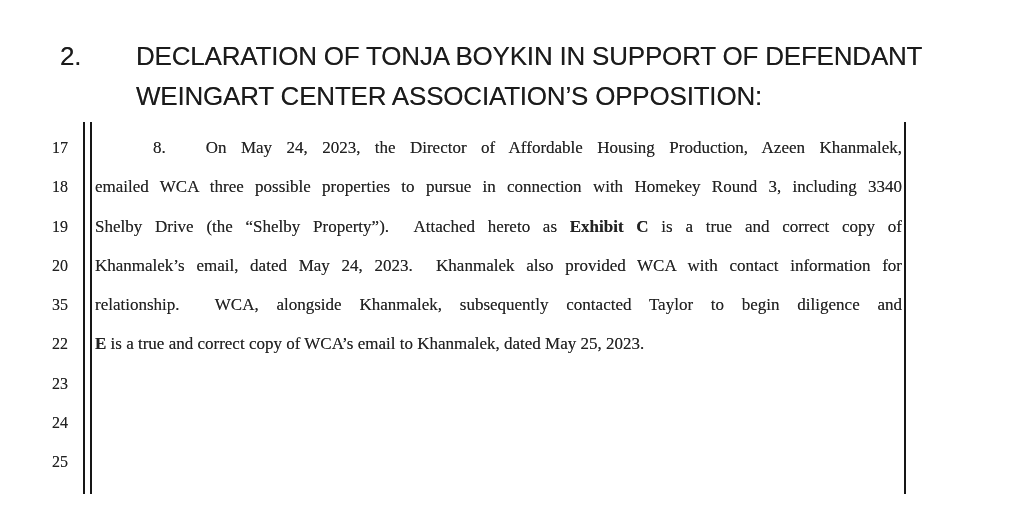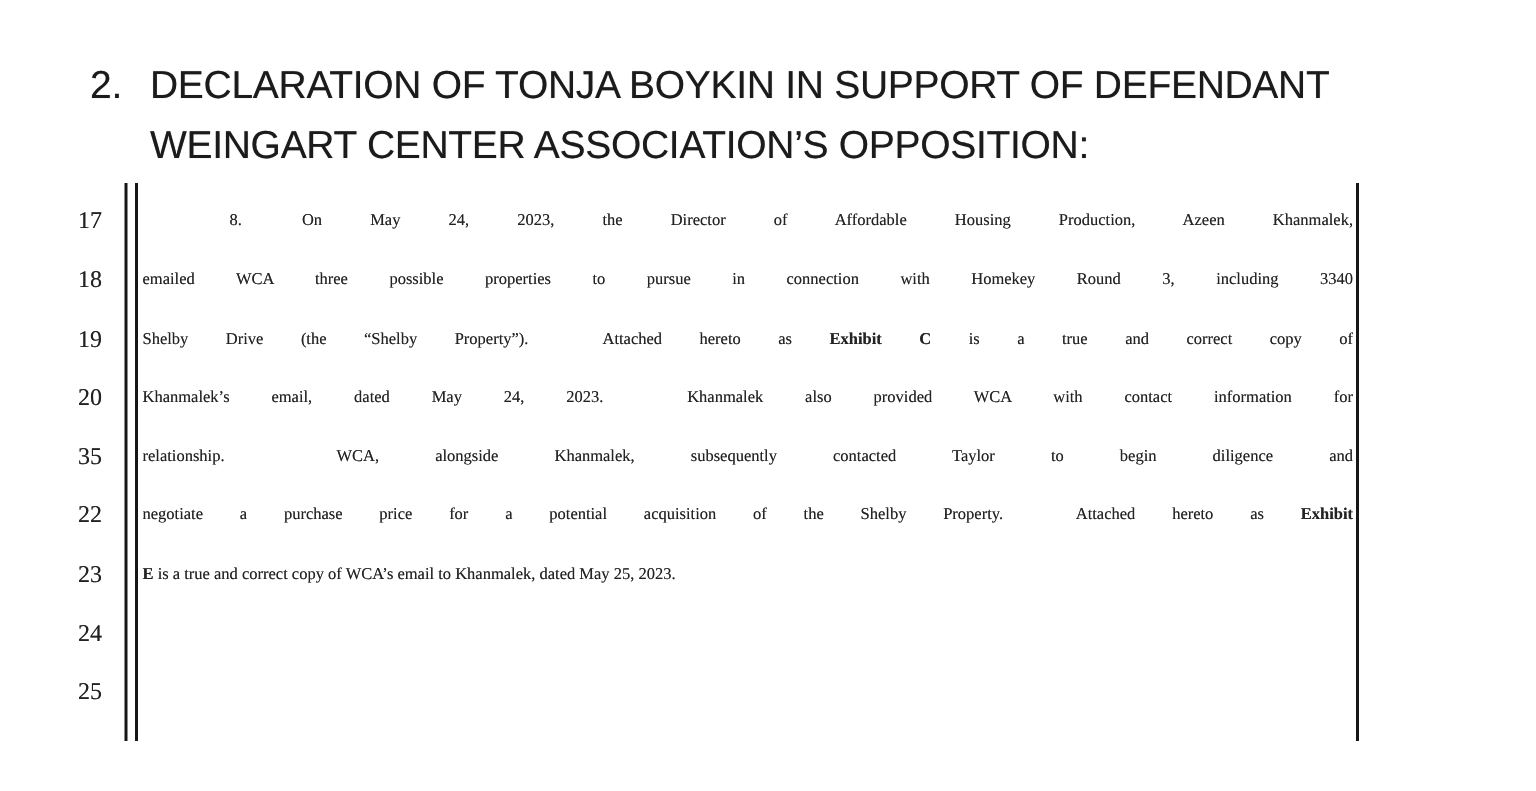--- a/index.html
+++ b/index.html
@@ -21,21 +21,21 @@
     top: 36px;
     display: flex;
     font-family: "Liberation Sans", "DejaVu Sans", sans-serif;
     font-size: 26px;
     line-height: 40px;
     letter-spacing: -0.2px;
     color: #1b1b1b;
     text-shadow: 0 0 0.5px rgba(0,0,0,0.55);
   }
   .heading-num { width: 40px; flex: 0 0 40px; }
-  .heading-text { max-width: 840px; }
+  .heading-text { max-width: 840px; margin-left: 36px; }
 
   
   .pleading {
     position: absolute;
     left: 40px;
     top: 122px;
     display: flex;
     align-items: flex-start;
     text-shadow: 0 0 0.4px rgba(0,0,0,0.5);
   }
@@ -55,21 +55,21 @@
     height: 372px;
     border-left: 2px solid #161616;
     border-right: 2px solid #161616;
   }
   .textcol {
     width: 814px;
     flex: 0 0 814px;
     height: 372px;
     border-right: 2px solid #161616;
     padding: 6px 2px 0 3px;
-    font-size: 11px;
+    font-size: 17px;
     line-height: 39.3px;
     color: #232323;
   }
   .bline {
     height: 39.3px;
     white-space: pre-wrap;
     text-align: justify;
     text-align-last: justify;
     overflow: hidden;
   }
@@ -109,19 +109,18 @@
     </div>
 
     <div class="double-rule"></div>
 
     <div class="textcol">
       <div class="bline"><span class="sp60"></span><span>8.</span><span class="sp40"></span><span>On May 24, 2023, the Director of Affordable Housing Production, Azeen Khanmalek,</span></div>
       <div class="bline"><span>emailed WCA three possible properties to pursue in connection with Homekey Round 3, including 3340</span></div>
       <div class="bline"><span>Shelby Drive (the “Shelby Property”).  Attached hereto as </span><span class="bx">Exhibit C</span><span> is a true and correct copy of</span></div>
       <div class="bline"><span>Khanmalek’s email, dated May 24, 2023.  Khanmalek also provided WCA with contact information for</span></div>
       <div class="bline"><span>relationship.  WCA, alongside Khanmalek, subsequently contacted Taylor to begin diligence and</span></div>
-      <div class="bline"><span>negotiate a purchase price for a potential acquisition of the Shelby Property.  Attached hereto as </span><span class="bx">Exhibit</span></div>
       <div class="bline last"><span class="bx">E</span><span> is a true and correct copy of WCA’s email to Khanmalek, dated May 25, 2023.</span></div>
     </div>
 
   </div>
 
 </div>
 
 </body></html>

